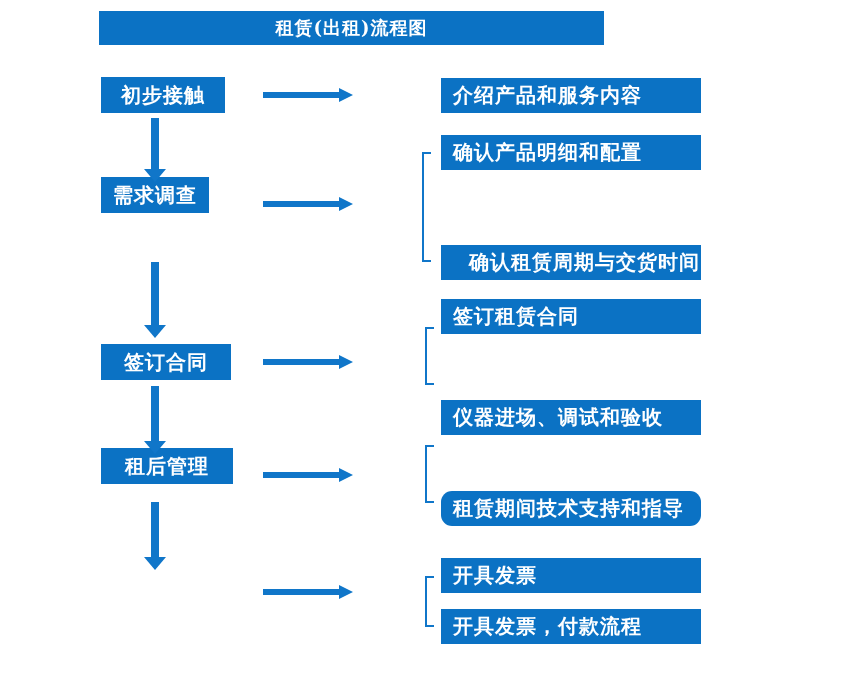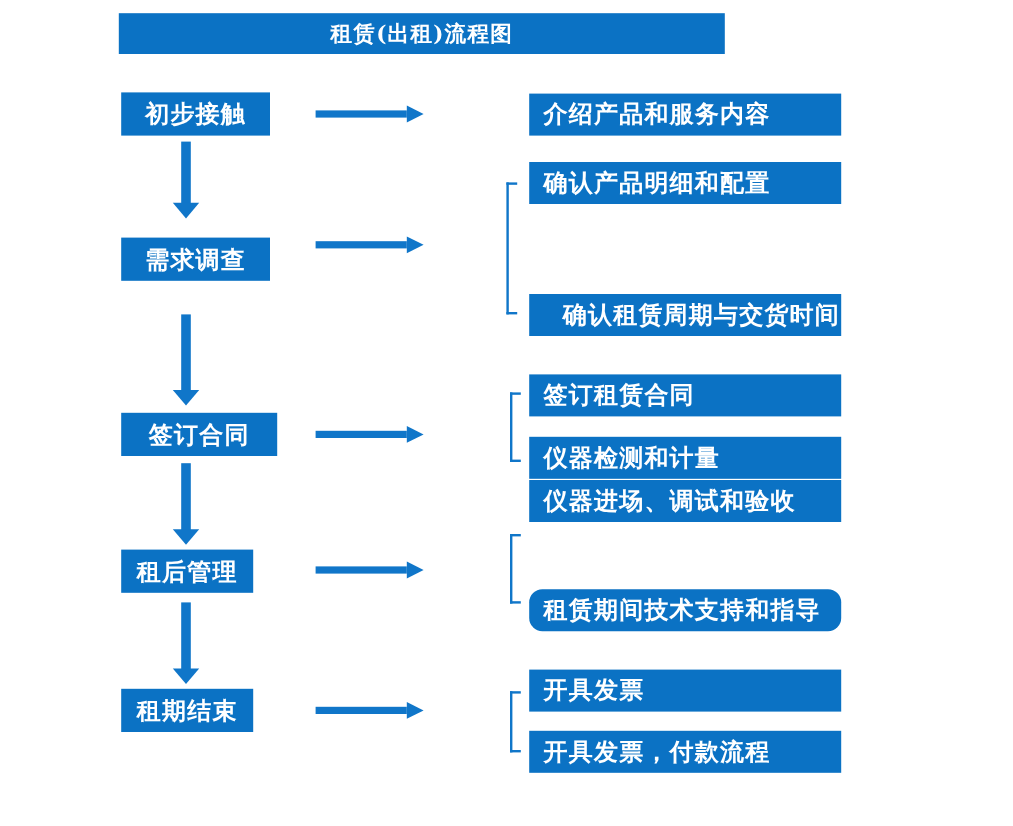--- a/index.html
+++ b/index.html
@@ -46,32 +46,30 @@
 </head>
 <body>
 
 <div class="canvas">
 
   <div class="title-bar">
     <span>租赁(出租)流程图</span>
   </div>
 
   <div class="box stage" style="left:101px;top:77px;width:124px;">初步接触</div>
-  <div class="box stage" style="left:101px;top:198px;width:124px;">需求调查</div>
+  <div class="box stage" style="left:101px;top:177px;width:108px;">需求调查</div>
   <div class="box stage" style="left:101px;top:344px;width:130px;">签订合同</div>
-  <div class="box stage" style="left:101px;top:458px;width:110px;">租后管理</div>
-  <div class="box stage" style="left:101px;top:574px;width:110px;">租期结束</div>
+  <div class="box stage" style="left:101px;top:448px;width:132px;">租后管理</div>
 
   <div class="box detail" style="top:78px;">介绍产品和服务内容</div>
 
   <div class="box detail" style="top:135px;">确认产品明细和配置</div>
   <div class="box detail" style="top:245px;padding-left:28px;">确认租赁周期与交货时间</div>
 
-  <div class="box detail" style="top:312px;">签订租赁合同</div>
-  <div class="box detail" style="top:364px;">仪器检测和计量</div>
+  <div class="box detail" style="top:299px;">签订租赁合同</div>
 
   <div class="box detail" style="top:400px;">仪器进场、调试和验收</div>
   <div class="box detail" style="top:491px;border-radius:11px;">租赁期间技术支持和指导</div>
 
   <div class="box detail" style="top:558px;">开具发票</div>
   <div class="box detail" style="top:609px;">开具发票，付款流程</div>
 
   <div class="h-arrow" style="left:263px;top:88px;">
     <div class="shaft"></div>
     <div class="head"></div>

